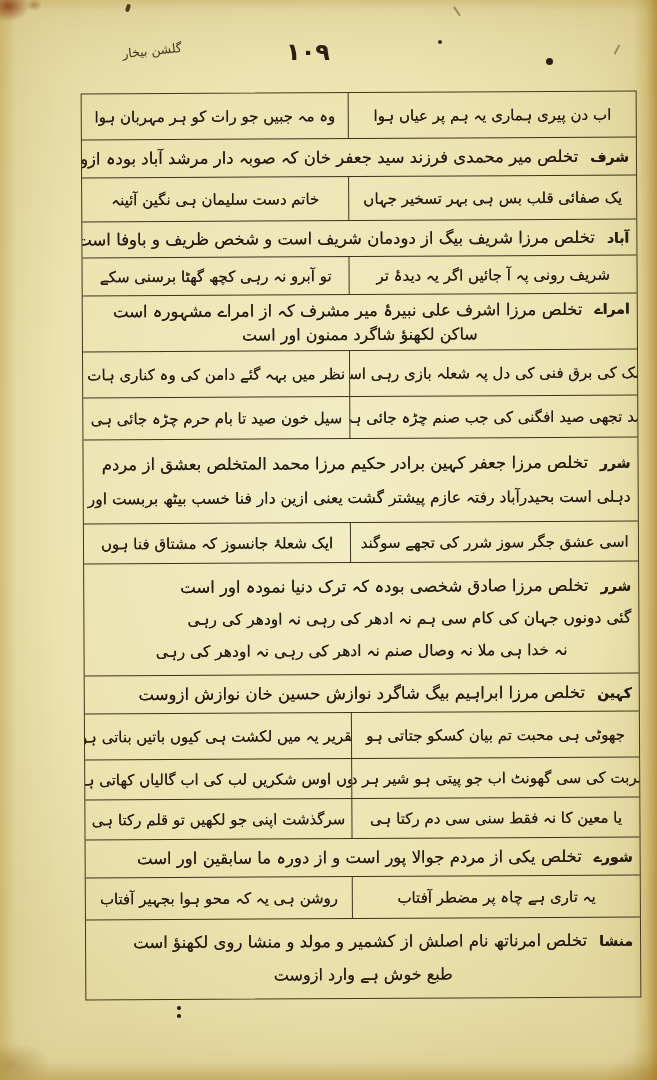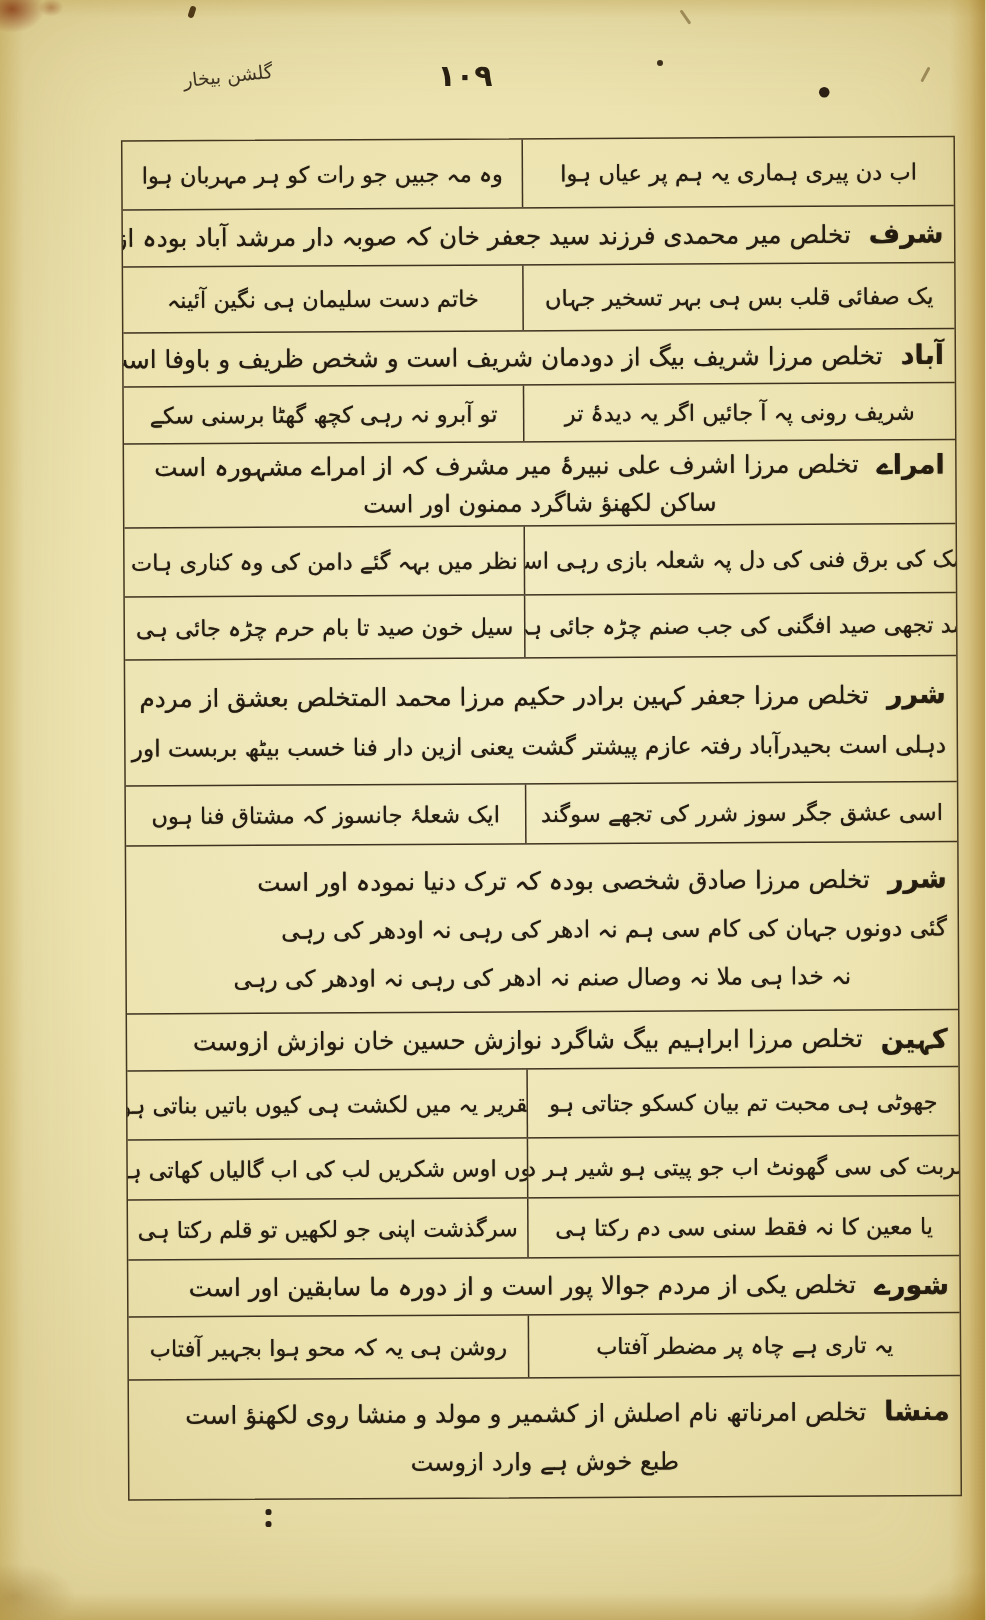--- a/index.html
+++ b/index.html
@@ -19,22 +19,22 @@
   }
   .vignette{position:absolute;inset:0;box-shadow:inset 0 0 70px rgba(150,112,32,.22);pointer-events:none;}
 
   
   .running-title{
     position:absolute;left:102px;top:44px;width:80px;
     font-size:12.5px;color:#3e3422;transform:rotate(-6deg);
     direction:rtl;white-space:nowrap;letter-spacing:.5px;
   }
   .page-number{
-    position:absolute;left:286px;top:38px;width:48px;text-align:center;
-    font-size:20px;font-weight:bold;color:#281f12;letter-spacing:1px;
+    position:absolute;left:286px;top:38px;width:48px;text-align:left;
+    font-size:24px;font-weight:bold;color:#281f12;letter-spacing:1px;
   }
 
   
   .ink{position:absolute;background:#2b2114;border-radius:50%;}
   .dot-header{left:546px;top:58px;width:7px;height:7px;}
   .speck-title{left:126px;top:4px;width:4px;height:8px;border-radius:2px;transform:rotate(18deg);background:#4a3418;}
   .speck-mid{left:438px;top:40px;width:4px;height:4px;background:#3c2f1a;}
   .fiber{position:absolute;width:1.5px;height:11px;background:rgba(98,76,32,.55);border-radius:1px;}
   .fiber-a{left:616px;top:44px;transform:rotate(28deg);}
   .fiber-b{left:456px;top:6px;transform:rotate(-35deg);}
@@ -55,21 +55,21 @@
   
   .couplet{display:flex;direction:rtl;align-items:stretch;}
   .couplet .cell{flex:1;display:flex;align-items:center;justify-content:center;
                  font-size:15px;white-space:nowrap;overflow:hidden;padding:0 5px;}
   .couplet .cell.r{flex:1.08;border-left:1.5px solid #3d311f;}
 
   
   .entry{direction:rtl;display:flex;flex-direction:column;justify-content:space-evenly;
          padding:0 7px;overflow:hidden;}
   .entry .line{display:flex;direction:rtl;align-items:center;white-space:nowrap;font-size:16.5px;}
-  .entry .takhallus{font-weight:bold;font-size:18px;margin-left:12px;letter-spacing:.5px;}
+  .entry .takhallus{font-weight:bold;font-size:14px;margin-left:12px;letter-spacing:.5px;}
   .entry .line.center{justify-content:center;font-size:16px;}
   .entry .line.cont{font-size:15.5px;}
   .entry .line.verse{font-size:15.5px;}
 </style>
 </head>
 <body>
 
 <div id="canvas">
 
   <div class="running-title">گلشن بیخار</div>

